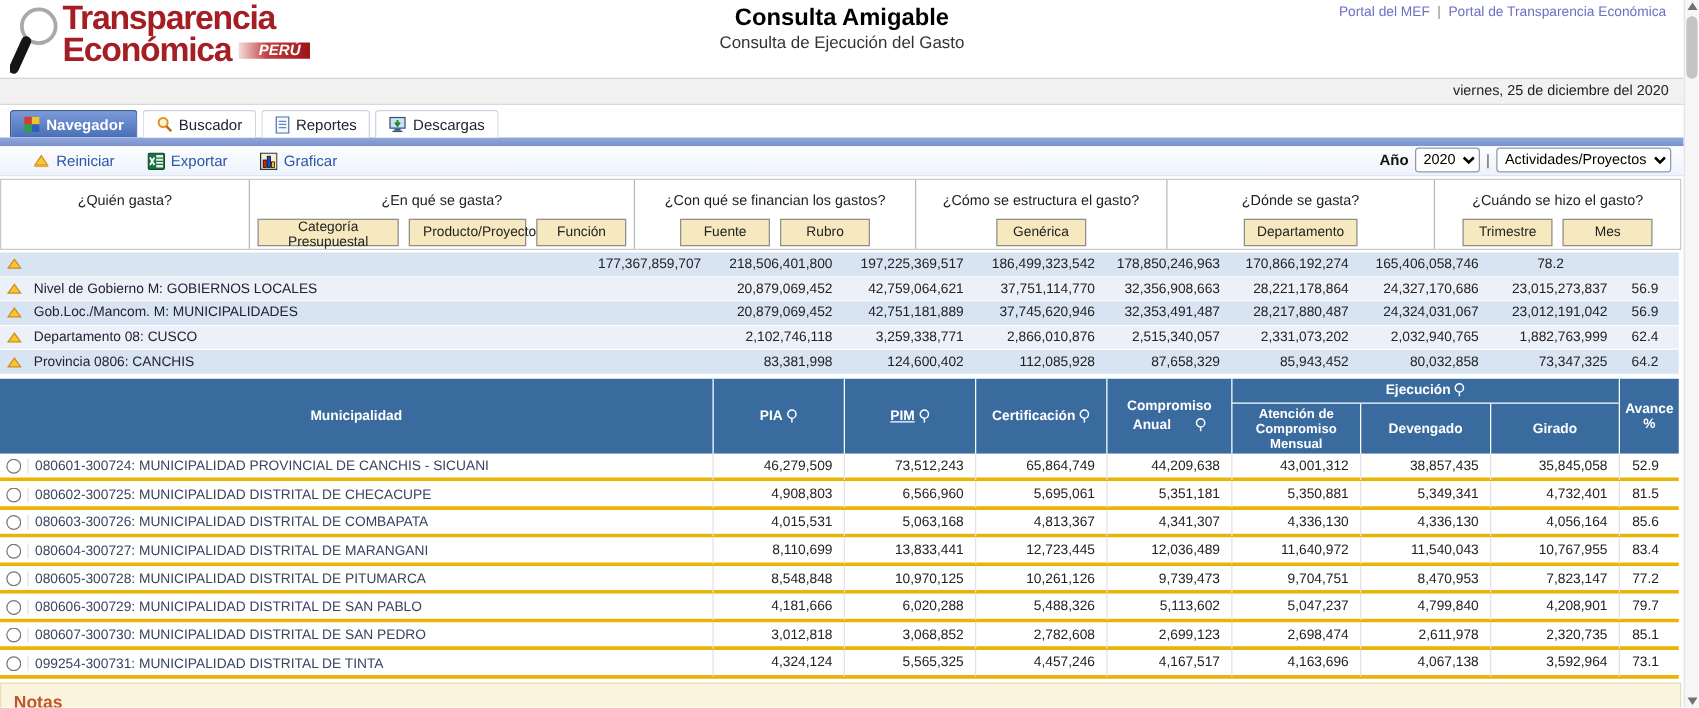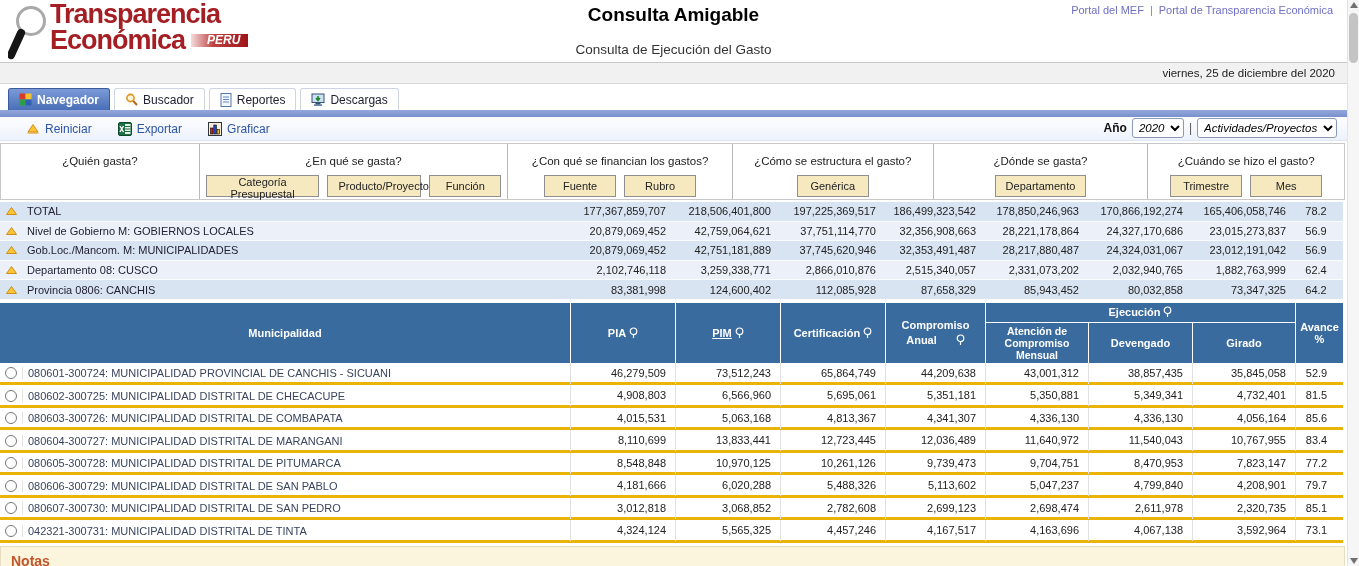--- a/index.html
+++ b/index.html
@@ -18,21 +18,21 @@
   .logo { position:absolute; left:6px; top:2px; width:250px; height:58px; }
   .logo-text { margin-left:44px; color:#A41E23; font-weight:bold; line-height:0.95;
     font-size:27px; letter-spacing:-1px; }
   .logo-line2 { display:flex; align-items:center; gap:6px; }
   .peru-badge { display:inline-block; font-size:12px; font-style:italic; letter-spacing:0;
     color:#fff; padding:1px 8px 1px 16px; font-weight:bold;
     background:linear-gradient(90deg, #f3dcdc 0%, #c04040 40%, #9e1418 100%); }
   .magnifier { position:absolute; left:2px; top:2px; }
   .center-title { position:absolute; left:0; right:0; top:4px; text-align:center; }
   .center-title h1 { font-size:19px; color:#000; font-weight:bold; }
-  .center-title h2 { font-size:13.5px; color:#333; font-weight:normal; margin-top:16px; }
+  .center-title h2 { font-size:13.5px; color:#333; font-weight:normal; margin-top:0; }
 
   
   .date-strip { margin-top:0; height:22px; background:#f1f1f1; border-top:1px solid #c9c9c9;
     border-bottom:1px solid #d9d9d9; text-align:right; font-size:11.5px; color:#222;
     line-height:20px; padding-right:12px; }
 
   
   .tabs-row { margin-top:4px; padding-left:8px; height:22px; display:flex; gap:4px; }
   .tab { display:inline-flex; align-items:center; gap:5px; padding:0 10px; font-size:12px;
     color:#223; background:#fff; border:1px solid #cfd4e4; border-bottom:none;
@@ -42,21 +42,21 @@
   .blue-bar { height:7px; background:linear-gradient(#93a8dc,#7890cc); }
 
   
   .toolbar { position:relative; height:24px; background:linear-gradient(#fdfdff,#edf2fb);
     border-bottom:1px solid #dfe6f2; display:flex; align-items:center; }
   .tool-link { display:inline-flex; align-items:center; gap:5px; color:#2c55a5; font-size:12px;
     margin-left:26px; cursor:pointer; text-decoration:none; }
   .year-controls { position:absolute; right:10px; top:1px; display:flex; align-items:center; gap:5px; }
   .year-label { font-size:12px; font-weight:bold; color:#111; }
   .year-controls select { font-family:"Liberation Sans",sans-serif; font-size:11.5px; height:20px;
-    border:1px solid #8a9ab5; border-radius:3px; background:#fff; padding:0 2px;font-style:italic; }
+    border:1px solid #8a9ab5; border-radius:3px; background:#fff; padding:0 2px; }
   .pipe { color:#555; font-size:12px; }
 
   
   .filters { display:flex; width:1345px; margin-top:2px; border:1px solid #c9c9c9; height:57px;
     background:#fff; }
   .filter-sec { border-left:1px solid #b9b9b9; display:flex; flex-direction:column; }
   .filter-sec:first-child { border-left:none; }
   .fq { flex:0 0 31px; display:flex; align-items:center; justify-content:center; text-align:center;
     font-size:11.5px; color:#222; line-height:13px; padding-top:3px; }
   .fbtns { display:flex; justify-content:center; gap:8px; padding:0 6px; }
@@ -256,21 +256,20 @@
   </div>
       </div>
 
     <div class="summary">
         <div class="srow">
     <div class="sicon">
       <svg width="13" height="10" viewBox="0 0 13 10">
               <path d="M1.5 8.5 L6.5 1.5 L11.5 8.5 Z" fill="#FFC431" stroke="#C98F1F"></path>
             </svg>
     </div>
-    <div class="slabel cell">TOTAL</div>
   <div class="cell num">177,367,859,707</div>
           <div class="cell num">218,506,401,800</div>
           <div class="cell num">197,225,369,517</div>
           <div class="cell num">186,499,323,542</div>
           <div class="cell num">178,850,246,963</div>
           <div class="cell num">170,866,192,274</div>
           <div class="cell num">165,406,058,746</div>
           <div class="cell num avance">78.2</div>
         </div>
         <div class="srow alt">
@@ -481,21 +480,21 @@
           <div class="cell num">2,699,123</div>
           <div class="cell num">2,698,474</div>
           <div class="cell num">2,611,978</div>
           <div class="cell num">2,320,735</div>
           <div class="cell num avance">85.1</div>
         </div>
         <div class="drow">
     <div class="rcell">
             <input type="radio" name="muni" style="">
           </div>
-    <div class="mname cell">042321-300731: MUNICIPALIDAD DISTRITAL DE TINTA</div>
+    <div class="mname cell">099254-300731: MUNICIPALIDAD DISTRITAL DE TINTA</div>
   <div class="cell num">4,324,124</div>
           <div class="cell num">5,565,325</div>
           <div class="cell num">4,457,246</div>
           <div class="cell num">4,167,517</div>
           <div class="cell num">4,163,696</div>
           <div class="cell num">4,067,138</div>
           <div class="cell num">3,592,964</div>
           <div class="cell num avance">73.1</div>
         </div>
       </div>

